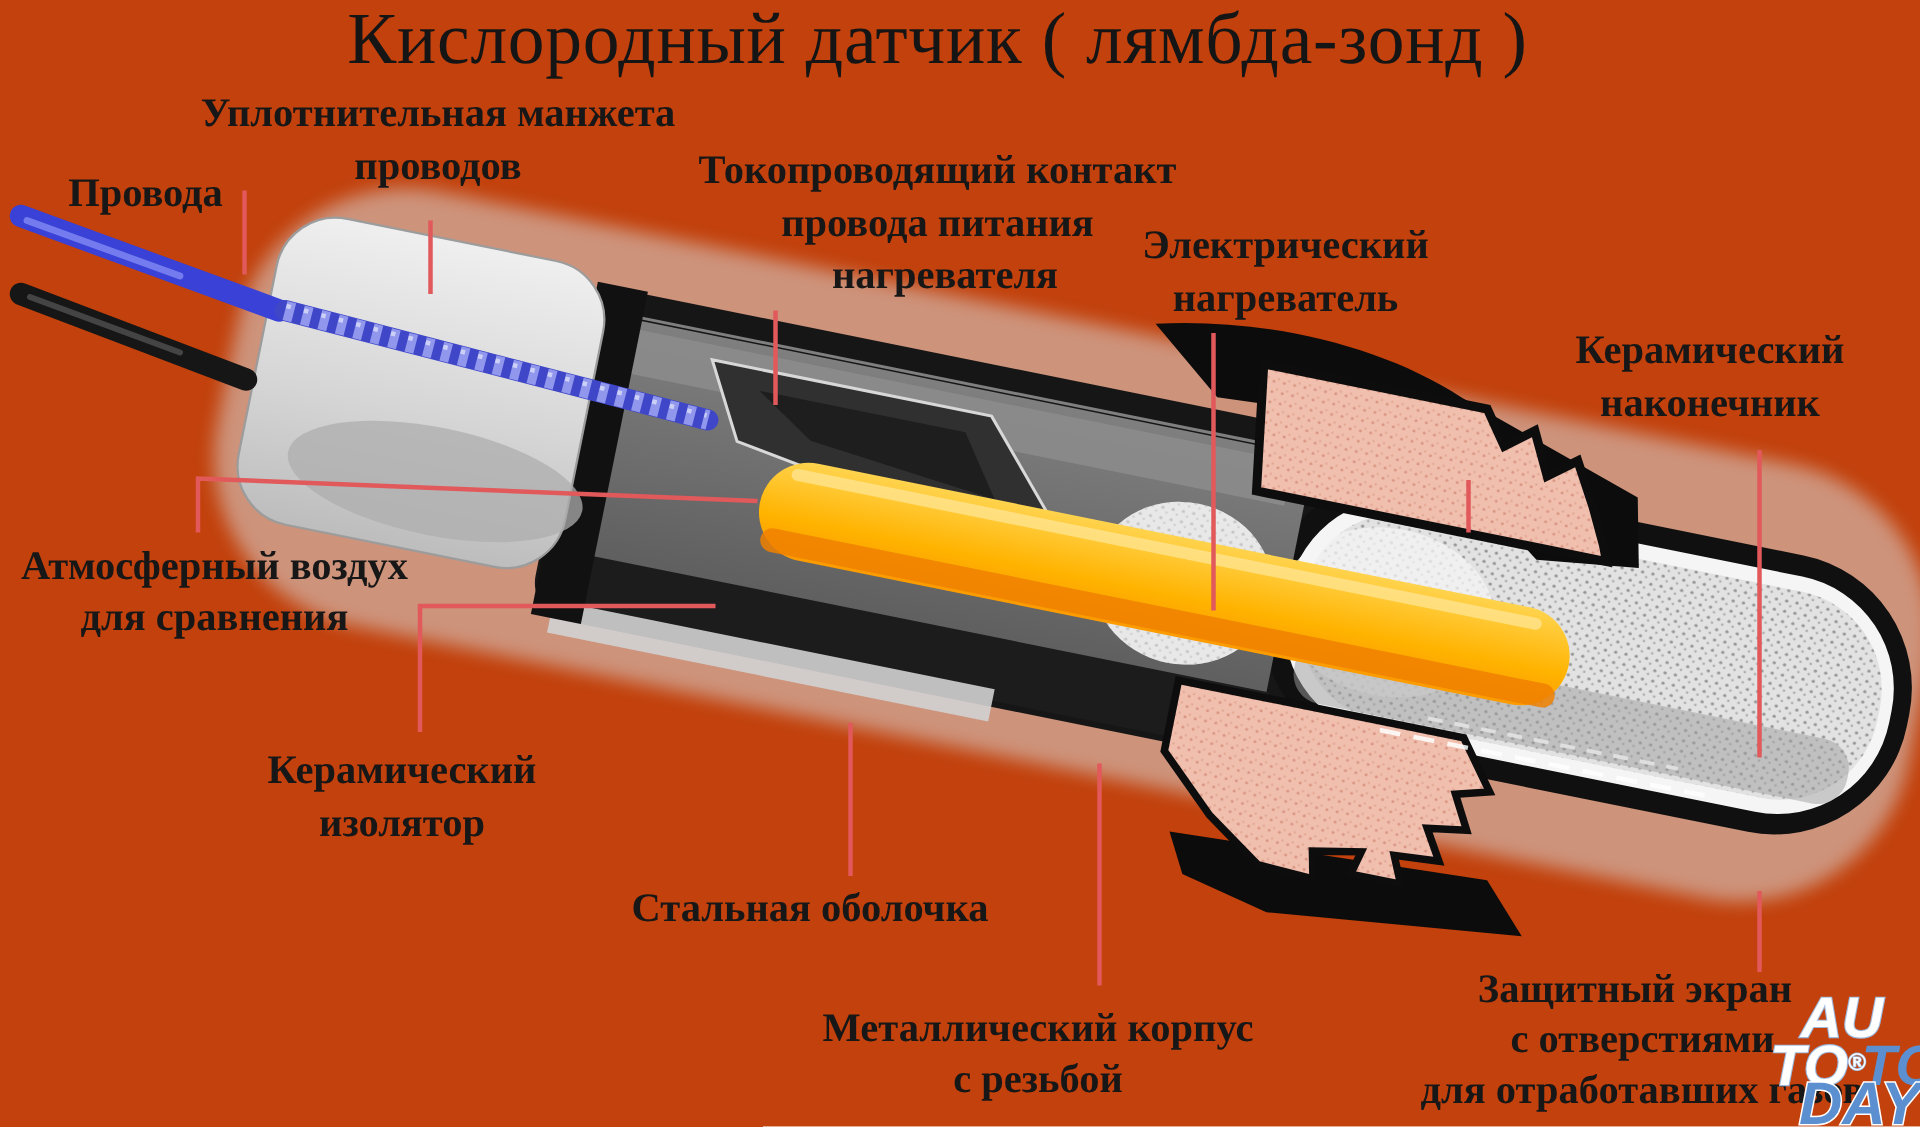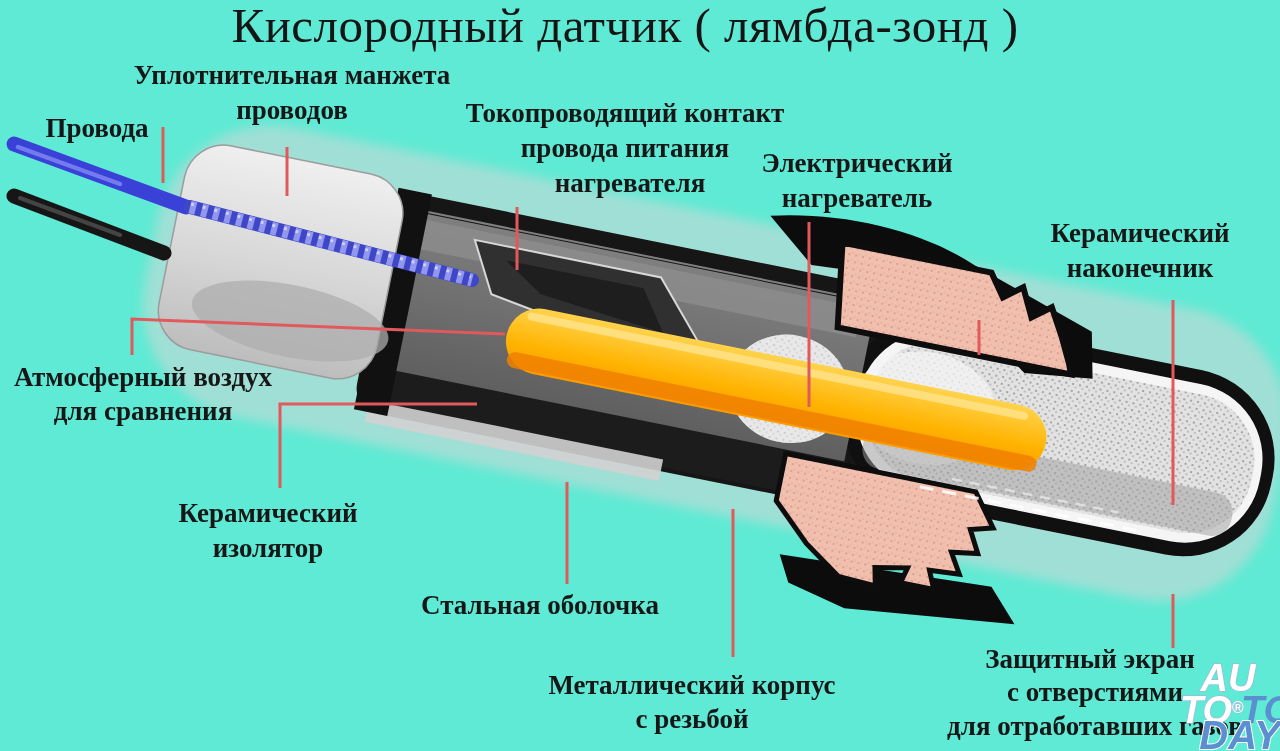--- a/index.html
+++ b/index.html
@@ -1,16 +1,16 @@
 <!DOCTYPE html>
 <html><head>
 <meta charset="utf-8">
 <style>
   html,body{margin:0;padding:0;background:#ffffff;}
-  .stage{position:relative;width:1280px;height:751px;background:#5eead4;overflow:hidden;}
+  .stage{position:relative;width:1280px;height:751px;background:#c2410c;overflow:hidden;}
   .title{font:400 49px "Liberation Serif","DejaVu Serif",serif;fill:#151515;letter-spacing:.5px;}
   .lbl{font:700 27px "Liberation Serif","DejaVu Serif",serif;fill:#171717;}
   .leader{stroke:#e2595b;stroke-width:3;fill:none;}
   .wm-outline{font:italic 700 38px "Liberation Sans","DejaVu Sans",sans-serif;fill:#ffffff;stroke:#9db9dd;stroke-width:1.5px;paint-order:stroke;}
   .wm-solid{font:italic 700 38px "Liberation Sans","DejaVu Sans",sans-serif;fill:#5b8fd0;}
   .wm-day{font:italic 700 40px "Liberation Sans","DejaVu Sans",sans-serif;fill:#5b8fd0;stroke:#ffffff;stroke-width:2px;paint-order:stroke;}
   .wm-reg{font:700 16px "Liberation Sans","DejaVu Sans",sans-serif;fill:#ffffff;stroke:#9db9dd;stroke-width:1px;paint-order:stroke;}
 </style>
 </head>
 <body>

